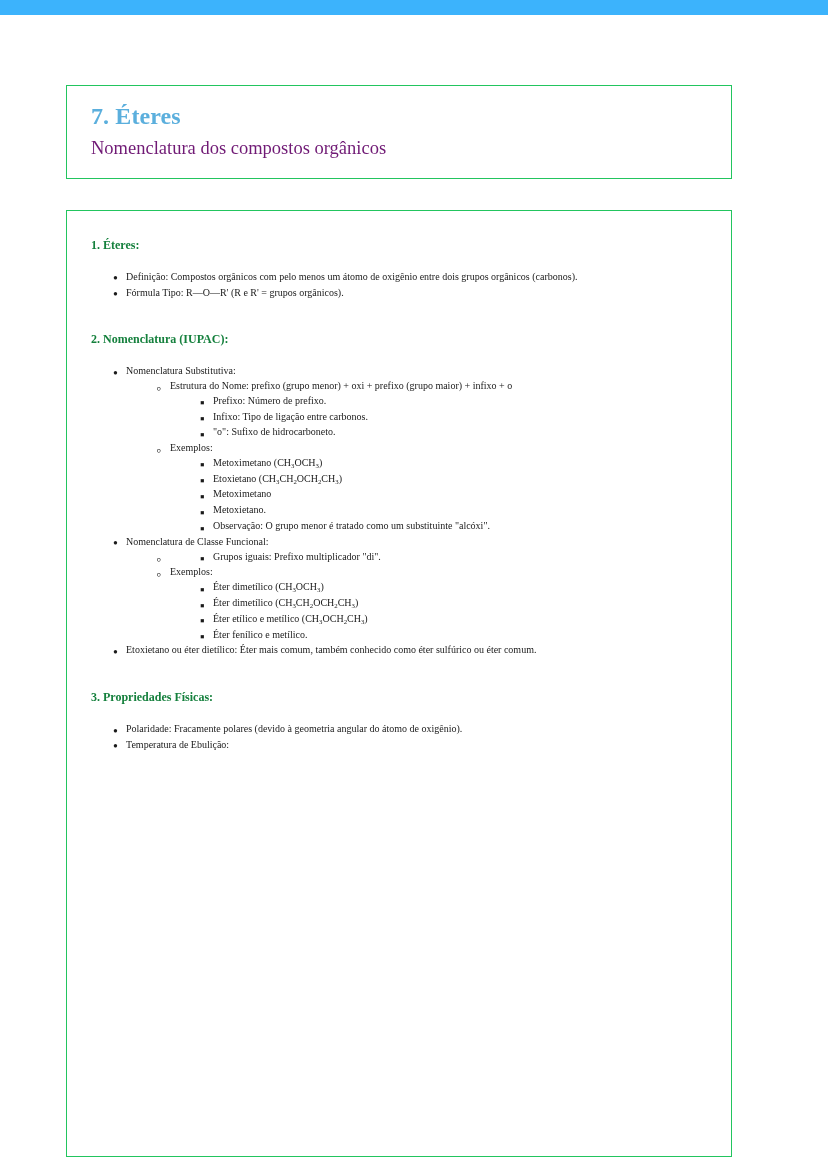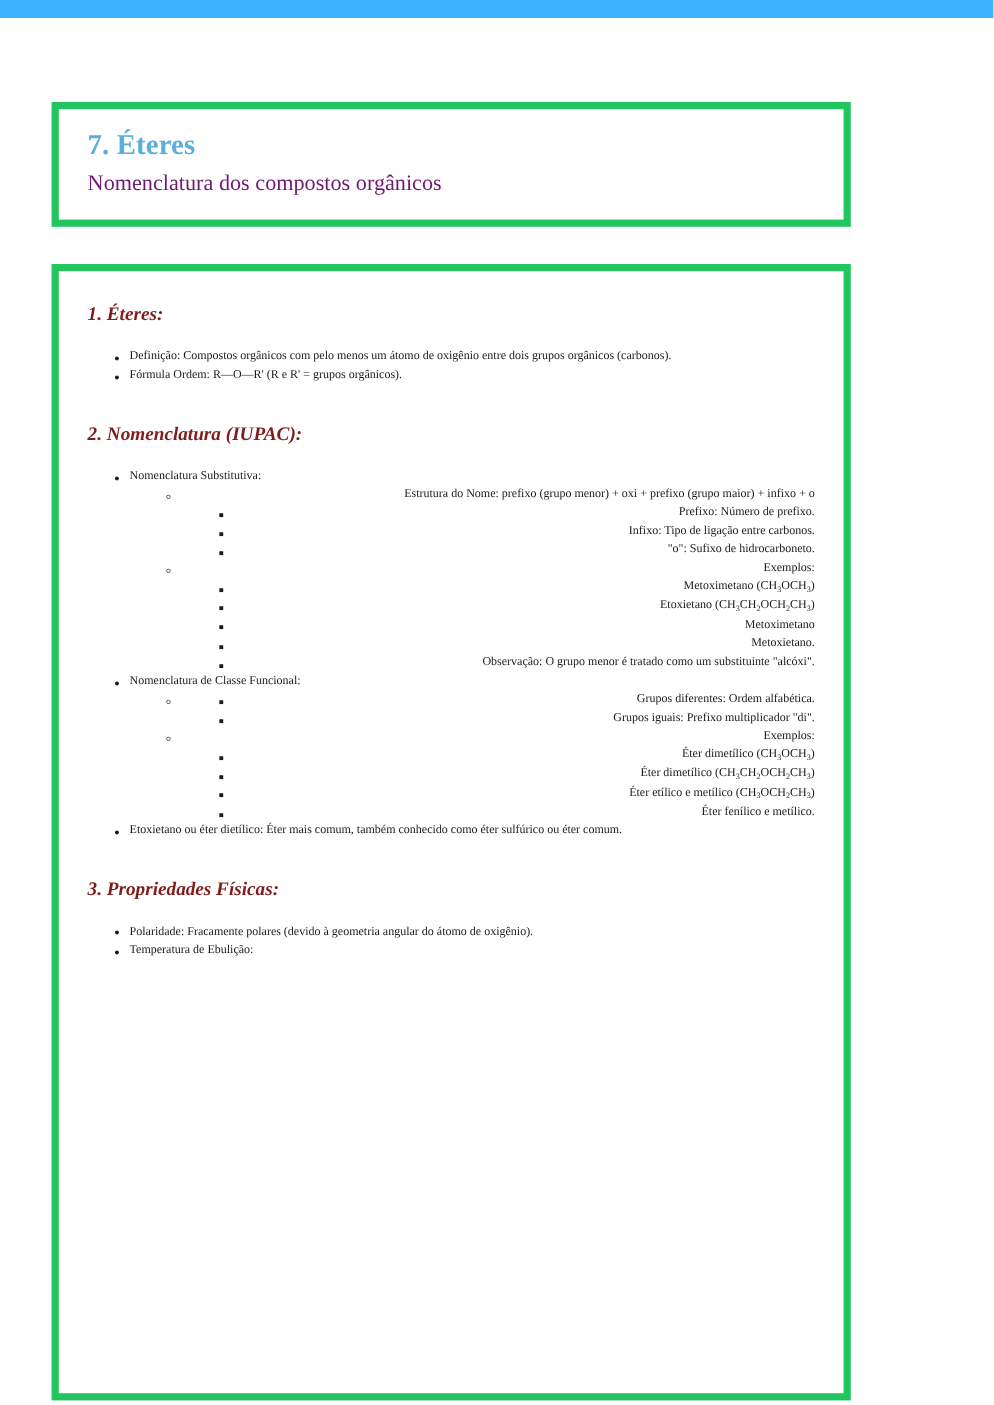--- a/index.html
+++ b/index.html
@@ -18,23 +18,23 @@
   .top-bar {
     width: 828px;
     height: 15px;
     background: #3cb3fc;
   }
   .page {
     padding: 0;
   }
   .card {
     box-sizing: border-box;
-    margin: 0 57px 0 43px;
+    margin: 0 57px 0 66px;
     width: 666px;
-    border: 6px solid #22c55e;
+    border: 1px solid #22c55e;
     background: #ffffff;
   }
   .header-card {
     margin-top: 70px;
     padding: 16px 24px 18px 24px;
   }
   .doc-title {
     font-size: 24px;
     font-weight: bold;
     color: #5bafdd;
@@ -48,27 +48,26 @@
     color: #701a75;
     line-height: 1.25;
     margin: 0;
   }
   .body-card {
     margin-top: 31px;
     padding: 26px 24px 40px 24px;
     min-height: 947px;
   }
   .section-heading {
-    font-size: 16px;
+    font-size: 12px;
     font-weight: bold;
-    color: #7f1d1d;
+    color: #15803d;
     margin: 0 0 0 0;
     padding: 0;
     line-height: 1.4;
-    font-style: italic;
   }
   .section-heading.spaced {
     margin-top: 31px;
   }
   ul.lvl1 {
     list-style: none;
     margin: 16px 0 0 0;
     padding: 0 0 0 22px;
   }
   ul.lvl2 {
@@ -111,21 +110,20 @@
     content: "\25AA";
     position: absolute;
     left: 0;
     top: -0.5px;
     font-size: 13px;
     line-height: inherit;
     color: #1a1a1a;
   }
   li > ul {
     margin-top: 1px;
-    text-align: right;
   }
   sub {
     font-size: 0.68em;
     vertical-align: baseline;
     position: relative;
     top: 0.28em;
   }
   .nowrap { white-space: nowrap; }
 </style>
 </head>
@@ -138,21 +136,21 @@
   <div class="card header-card">
     <div class="doc-title">7. Éteres</div>
     <div class="doc-subtitle">Nomenclatura dos compostos orgânicos</div>
   </div>
 
   <div class="card body-card">
 
     <div class="section-heading">1. Éteres:</div>
     <ul class="lvl1">
       <li>Definição: Compostos orgânicos com pelo menos um átomo de oxigênio entre dois grupos orgânicos (carbonos).</li>
-      <li>Fórmula Ordem: R—O—R' (R e R' = grupos orgânicos).</li>
+      <li>Fórmula Tipo: R—O—R' (R e R' = grupos orgânicos).</li>
     </ul>
 
     <div class="section-heading spaced">2. Nomenclatura (IUPAC):</div>
     <ul class="lvl1">
       <li>
         <span>Nomenclatura Substitutiva:</span>
         <ul class="lvl2">
           <li>
             <span>Estrutura do Nome: prefixo (grupo menor) + oxi + prefixo (grupo maior) + infixo + o</span>
             <ul class="lvl3">
@@ -171,21 +169,20 @@
               <li>Observação: O grupo menor é tratado como um substituinte "alcóxi".</li>
             </ul>
           </li>
         </ul>
       </li>
       <li>
         <span>Nomenclatura de Classe Funcional:</span>
         <ul class="lvl2">
           <li>
             <ul class="lvl3">
-              <li>Grupos diferentes: Ordem alfabética.</li>
               <li>Grupos iguais: Prefixo multiplicador "di".</li>
             </ul>
           </li>
           <li>
             <span>Exemplos:</span>
             <ul class="lvl3">
               <li><span>Éter dimetílico</span> <span class="nowrap">(CH<sub>3</sub>OCH<sub>3</sub>)</span></li>
               <li><span>Éter dimetílico</span> <span class="nowrap">(CH<sub>3</sub>CH<sub>2</sub>OCH<sub>2</sub>CH<sub>3</sub>)</span></li>
               <li><span>Éter etílico e metílico</span> <span class="nowrap">(CH<sub>3</sub>OCH<sub>2</sub>CH<sub>3</sub>)</span></li>
               <li>Éter fenílico e metílico.</li>

